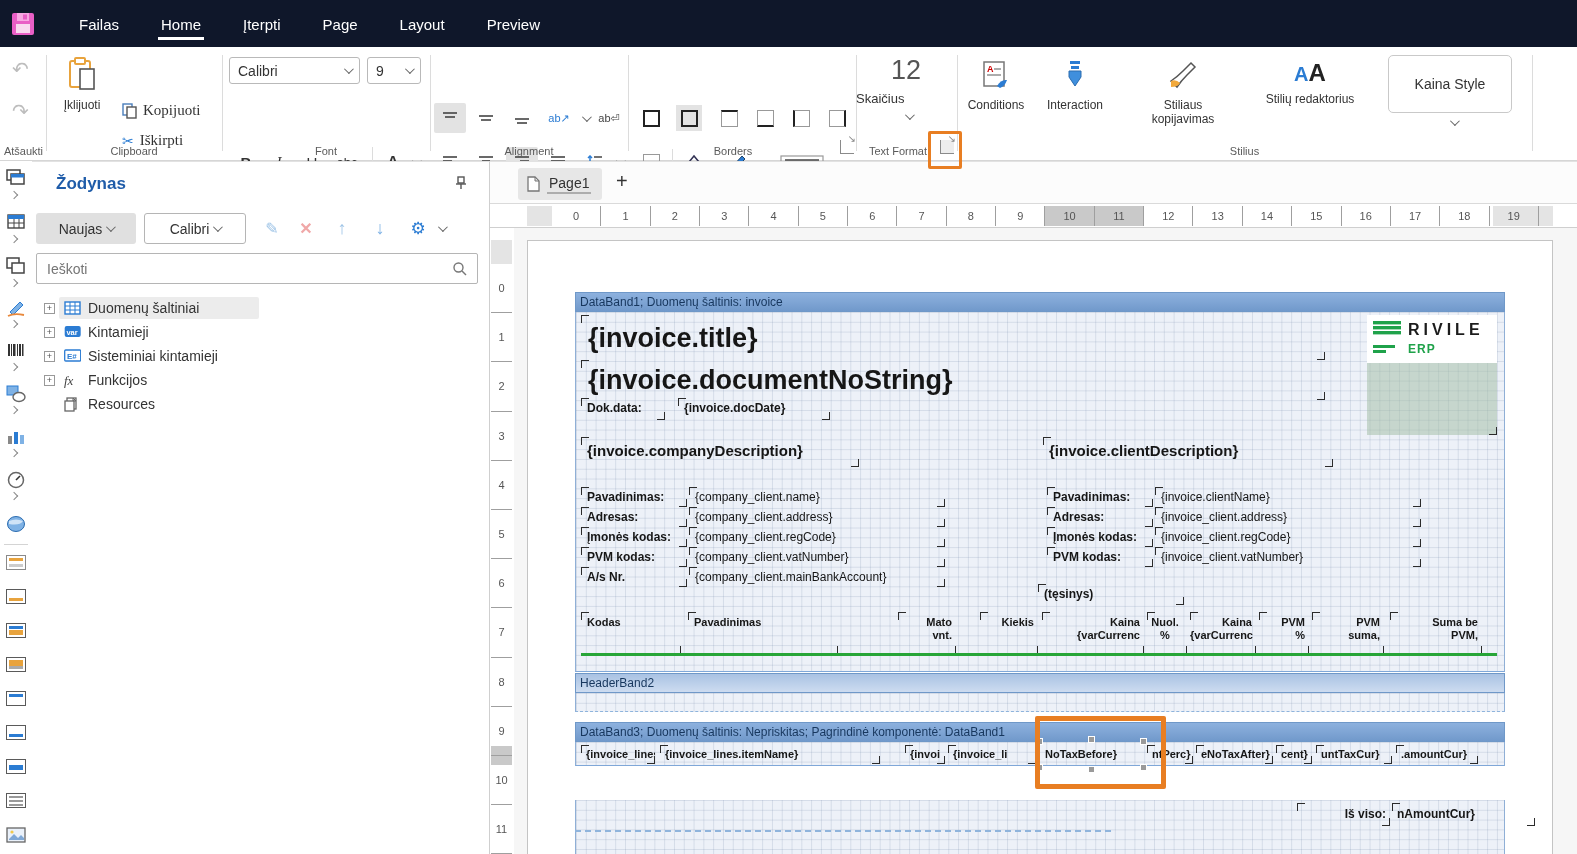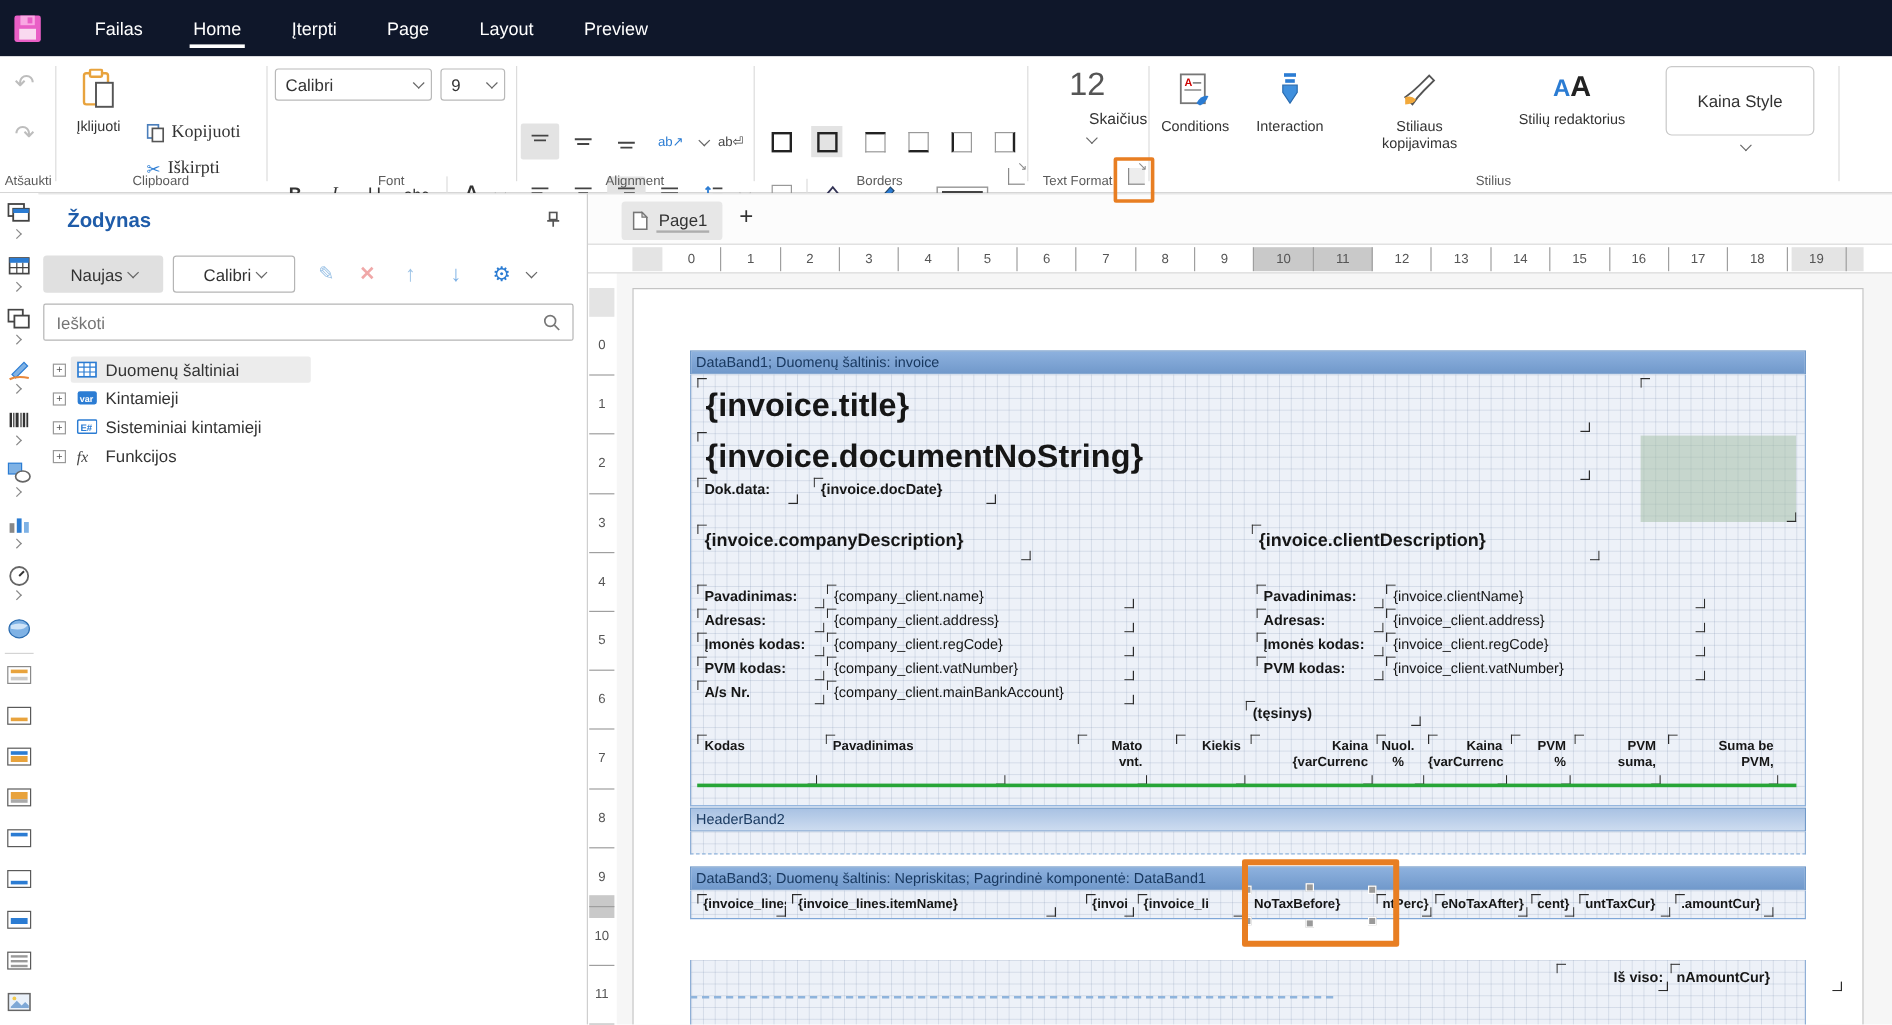--- a/index.html
+++ b/index.html
@@ -289,21 +289,21 @@
           <rect x="1" y="3" width="42" height="12" fill="none" stroke="#999" stroke-width="1.2"></rect>
           <line x1="5" y1="7" x2="39" y2="7" stroke="#444" stroke-width="1.6"></line>
           <line x1="5" y1="11" x2="39" y2="11" stroke="#444" stroke-width="1.6"></line>
         </svg>
       </span>
     <span class="chev" style="position:absolute;left:834px;top:113px"></span>
     <span class="grp-label" style="left:628px;width:210px">Borders</span>
     <span class="launcher" style="left:840px;bottom:6px"></span>
 
     <span style="position:absolute;left:856px;top:8px;width:100px;text-align:center;font-size:27px;color:#555">12</span>
-    <span style="position:absolute;left:856px;top:44px;width:100px;text-align:right;font-size:13px;color:#333">Skaičius</span>
+    <span style="position:absolute;left:856px;top:44px;width:100px;text-align:left;font-size:13px;color:#333">Skaičius</span>
     <span class="chev" style="position:absolute;left:901px;top:66px"></span>
     <span class="grp-label" style="left:853px;width:90px">Text Format</span>
     <span class="launcher" style="left:940px;bottom:6px;background:#ededed"></span>
 
     <div class="big-btn" style="left:966px;top:12px;width:60px">
       <span>
           <svg width="34" height="34" viewBox="0 0 34 34">
             <rect x="5" y="3" width="20" height="24" fill="#fff" stroke="#777" stroke-width="1.5"></rect>
             <text x="8" y="13" font-size="9" fill="#c00" font-weight="bold">A</text>
             <line x1="15" y1="10" x2="22" y2="10" stroke="#888" stroke-width="1.4"></line>
@@ -521,20 +521,30 @@
               <rect x="0.7" y="1" width="16" height="11" rx="1" fill="#fff" stroke="#2b7cd3" stroke-width="1.3"></rect>
               <text x="3" y="10" font-size="8" fill="#2b7cd3" font-weight="bold">E#</text>
             </svg>
           </span>
         <span class="t-label">Sisteminiai kintamieji</span>
       </div>
       <div class="tree-row">
         <span class="expander">+</span>
         <span class="t-ico" style="font-family:'Liberation Serif',serif;font-style:italic;font-size:13px;color:#444">fx</span>
         <span class="t-label">Funkcijos</span>
+      </div>
+      <div class="tree-row">
+        <span class="t-ico">
+            <svg width="15" height="15" viewBox="0 0 15 15">
+              <rect x="3" y="1" width="9" height="11" fill="#fff" stroke="#666" stroke-width="1.3"></rect>
+              <path d="M9 1 l3 3 h-3 z" fill="#ddd" stroke="#666" stroke-width="1"></path>
+              <rect x="1" y="4" width="9" height="10" fill="#fff" stroke="#666" stroke-width="1.3"></rect>
+            </svg>
+          </span>
+        <span class="t-label">Resources</span>
       </div>
     </div>
   </div>
 
   <div class="tabbar">
     <div class="page-tab">
       <span>
           <svg width="13" height="16" viewBox="0 0 13 16">
             <path d="M1 1 h7 l4 4 v10 h-11 z" fill="#fff" stroke="#777" stroke-width="1.3"></path>
             <path d="M8 1 l4 4 h-4 z" fill="#ddd" stroke="#777" stroke-width="1"></path>
@@ -598,20 +608,45 @@
 
   <div class="band-title bt-data" style="top:292px">DataBand1; Duomenų šaltinis: invoice</div>
   <div class="band-content" style="top:312px;height:360px;border-bottom:1px solid #7fa7d8"></div>
 
   <div class="el b700" style="left:581px;top:315px;width:744px;height:45px;font-size:27px;line-height:46px;padding-left:7px">{invoice.title}</div>
   <div class="el b700" style="left:581px;top:360px;width:744px;height:40px;font-size:27px;line-height:40px;padding-left:7px">{invoice.documentNoString}</div>
   <div class="el b700 fld" style="left:581px;top:398px;width:84px;height:22px">Dok.data:</div>
   <div class="el b700 fld" style="left:678px;top:398px;width:152px;height:22px">{invoice.docDate}</div>
 
   <div class="el" style="left:1367px;top:315px;width:130px;height:120px">
+    <div style="position:absolute;left:0;top:0;width:130px;height:48px;background:#fff;padding:6px 0 0 6px">
+      <div style="display:flex;gap:7px;align-items:flex-start">
+        <span>
+            <svg width="28" height="20" viewBox="0 0 28 20">
+              <g fill="#1FA24A">
+                <rect x="0" y="0" width="28" height="3.4"></rect>
+                <rect x="0" y="5" width="28" height="3.4"></rect>
+                <rect x="0" y="10" width="28" height="3.4"></rect>
+              </g>
+            </svg>
+          </span>
+        <span style="font-size:16px;font-weight:bold;letter-spacing:4px;color:#1c1c1c">RIVILE</span>
+      </div>
+      <div style="display:flex;gap:13px;align-items:center;margin-top:1px">
+        <span>
+            <svg width="22" height="9" viewBox="0 0 22 9">
+              <g fill="#1FA24A">
+                <rect x="0" y="0" width="22" height="3"></rect>
+                <rect x="0" y="5" width="13" height="3"></rect>
+              </g>
+            </svg>
+          </span>
+        <span style="font-size:12px;font-weight:bold;color:#1FA24A;letter-spacing:1px">ERP</span>
+      </div>
+    </div>
     <div style="position:absolute;left:0;top:48px;width:130px;height:72px;background:rgba(160,188,162,.5)"></div>
   </div>
 
   <div class="el b700" style="left:581px;top:437px;width:278px;height:30px;font-size:15px;line-height:28px;padding-left:6px">{invoice.companyDescription}</div>
   <div class="el b700 fld" style="left:581px;top:487px;width:106px;height:20px">Pavadinimas:</div>
   <div class="el fld" style="left:689px;top:487px;width:256px;height:20px">{company_client.name}</div>
   <div class="el b700 fld" style="left:581px;top:507px;width:106px;height:20px">Adresas:</div>
   <div class="el fld" style="left:689px;top:507px;width:256px;height:20px">{company_client.address}</div>
   <div class="el b700 fld" style="left:581px;top:527px;width:106px;height:20px">Įmonės kodas:</div>
   <div class="el fld" style="left:689px;top:527px;width:256px;height:20px">{company_client.regCode}</div>

